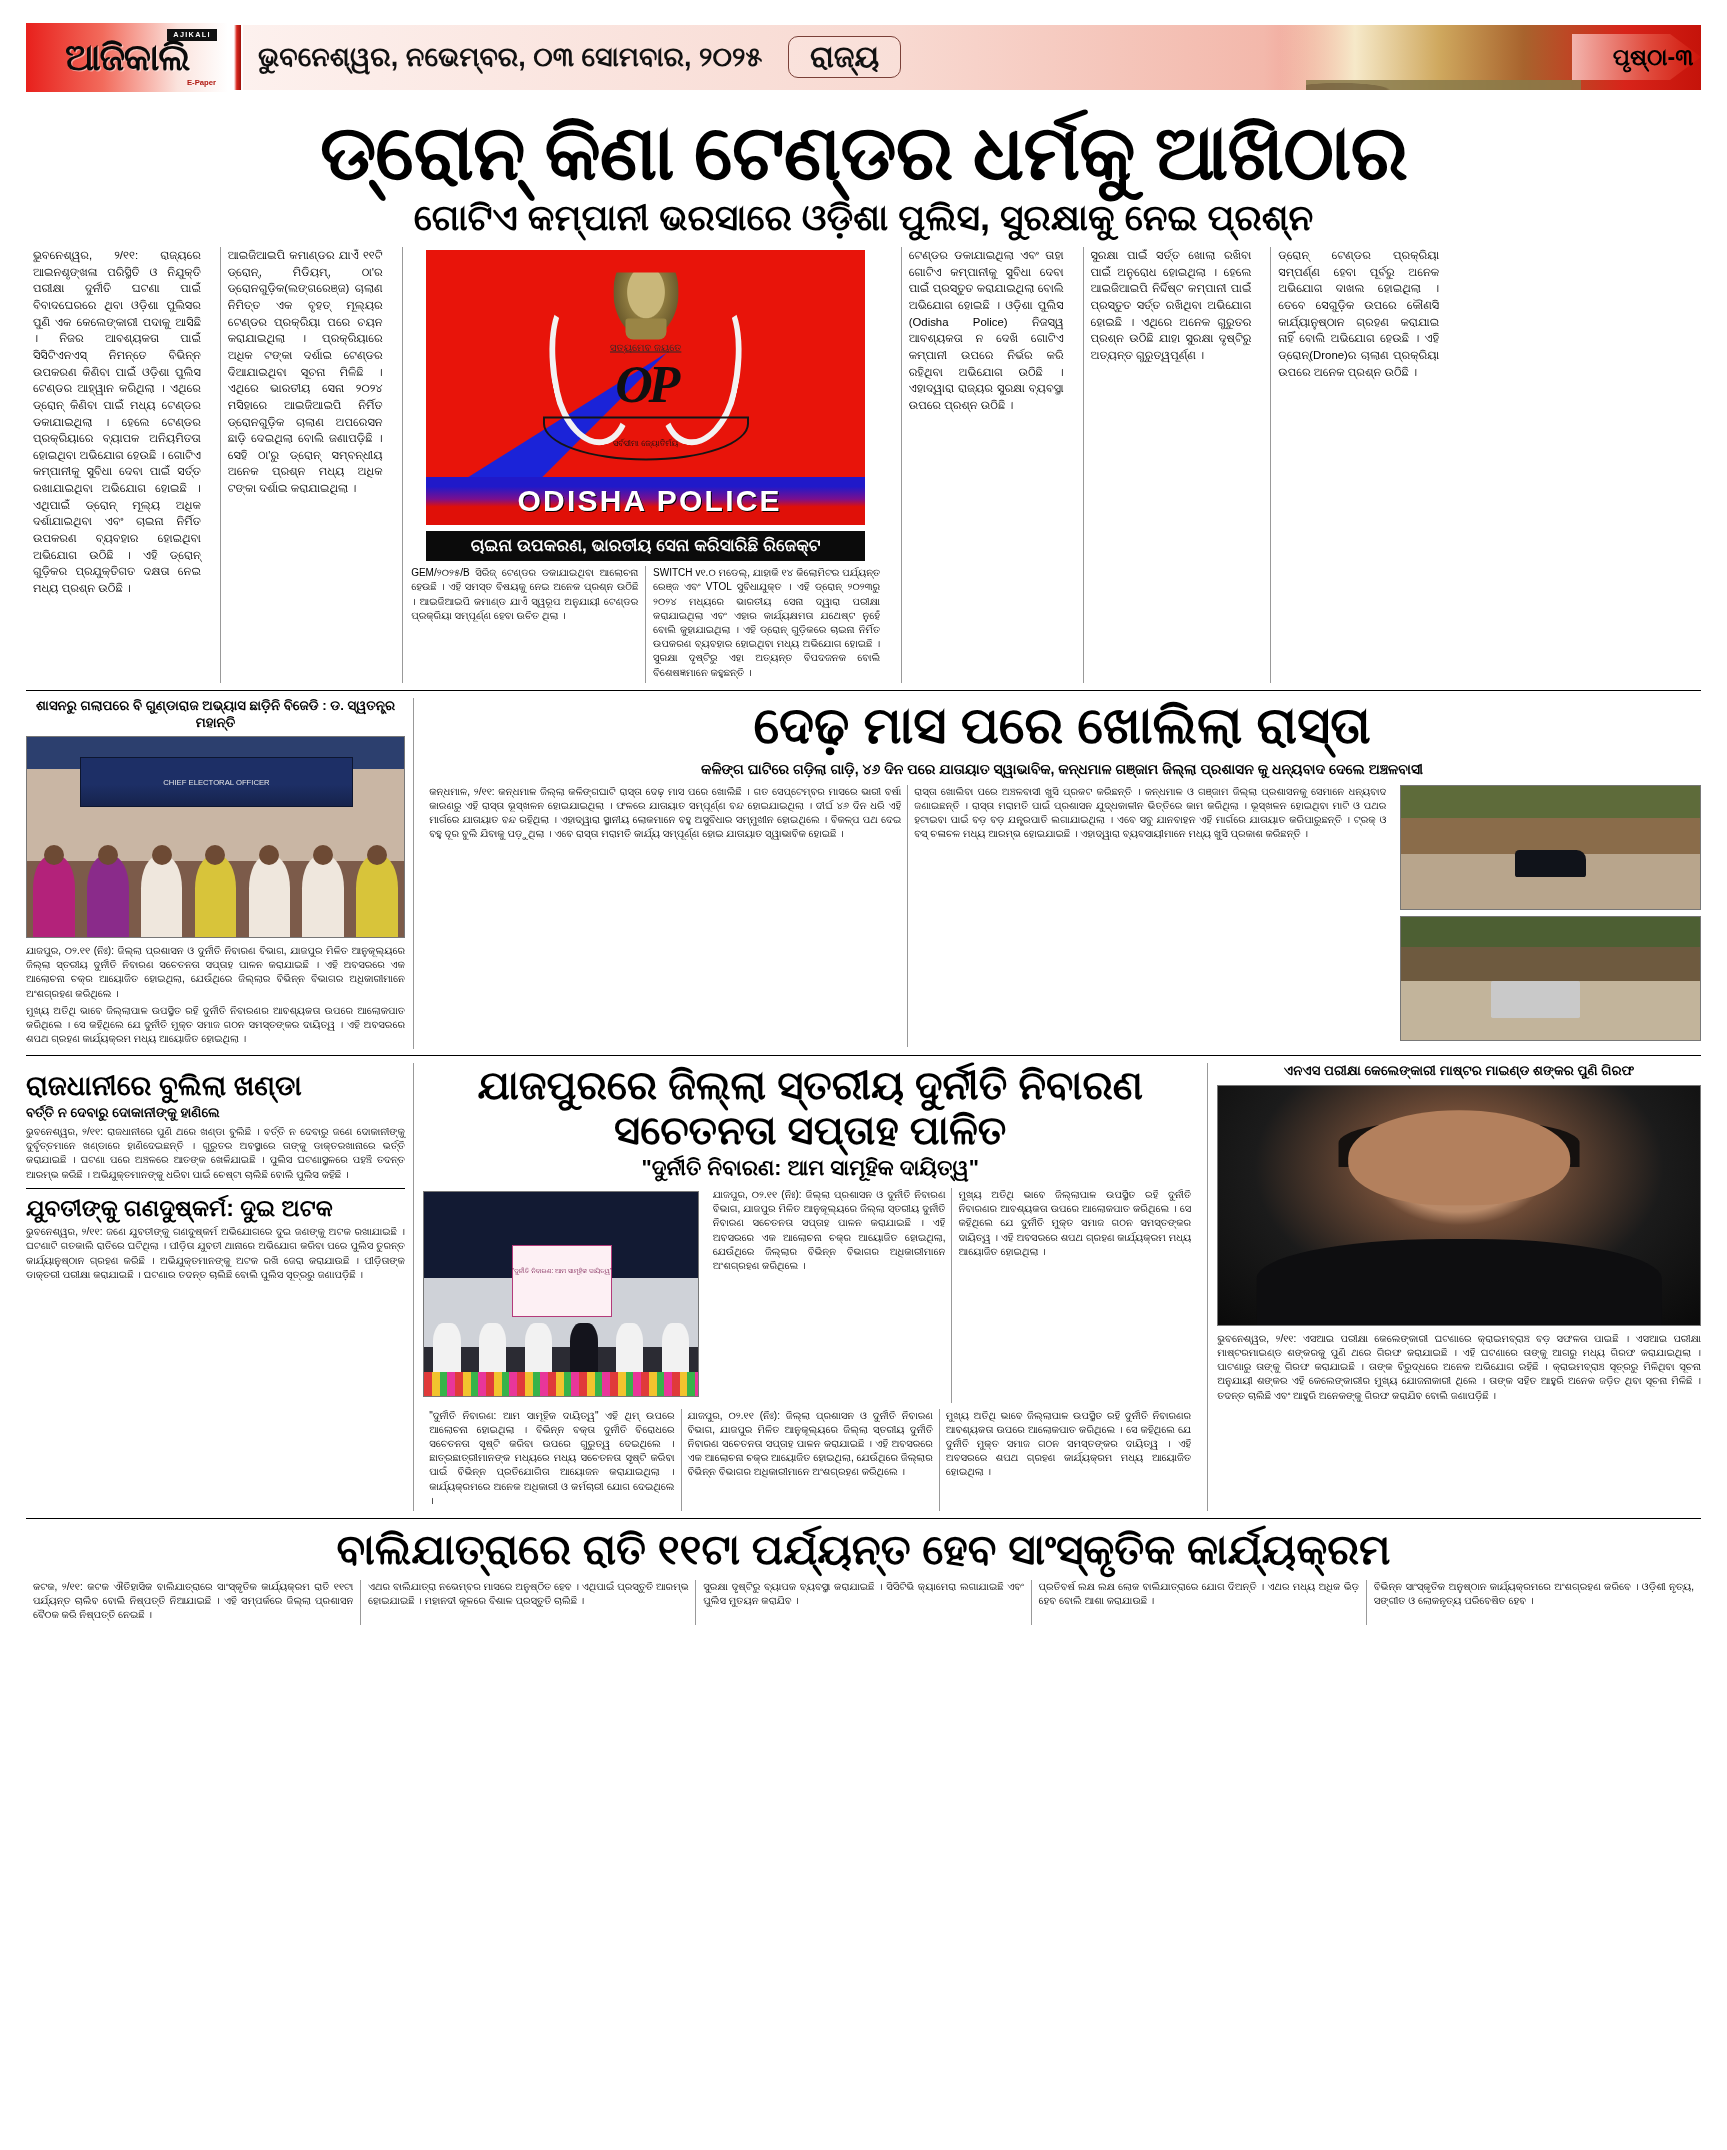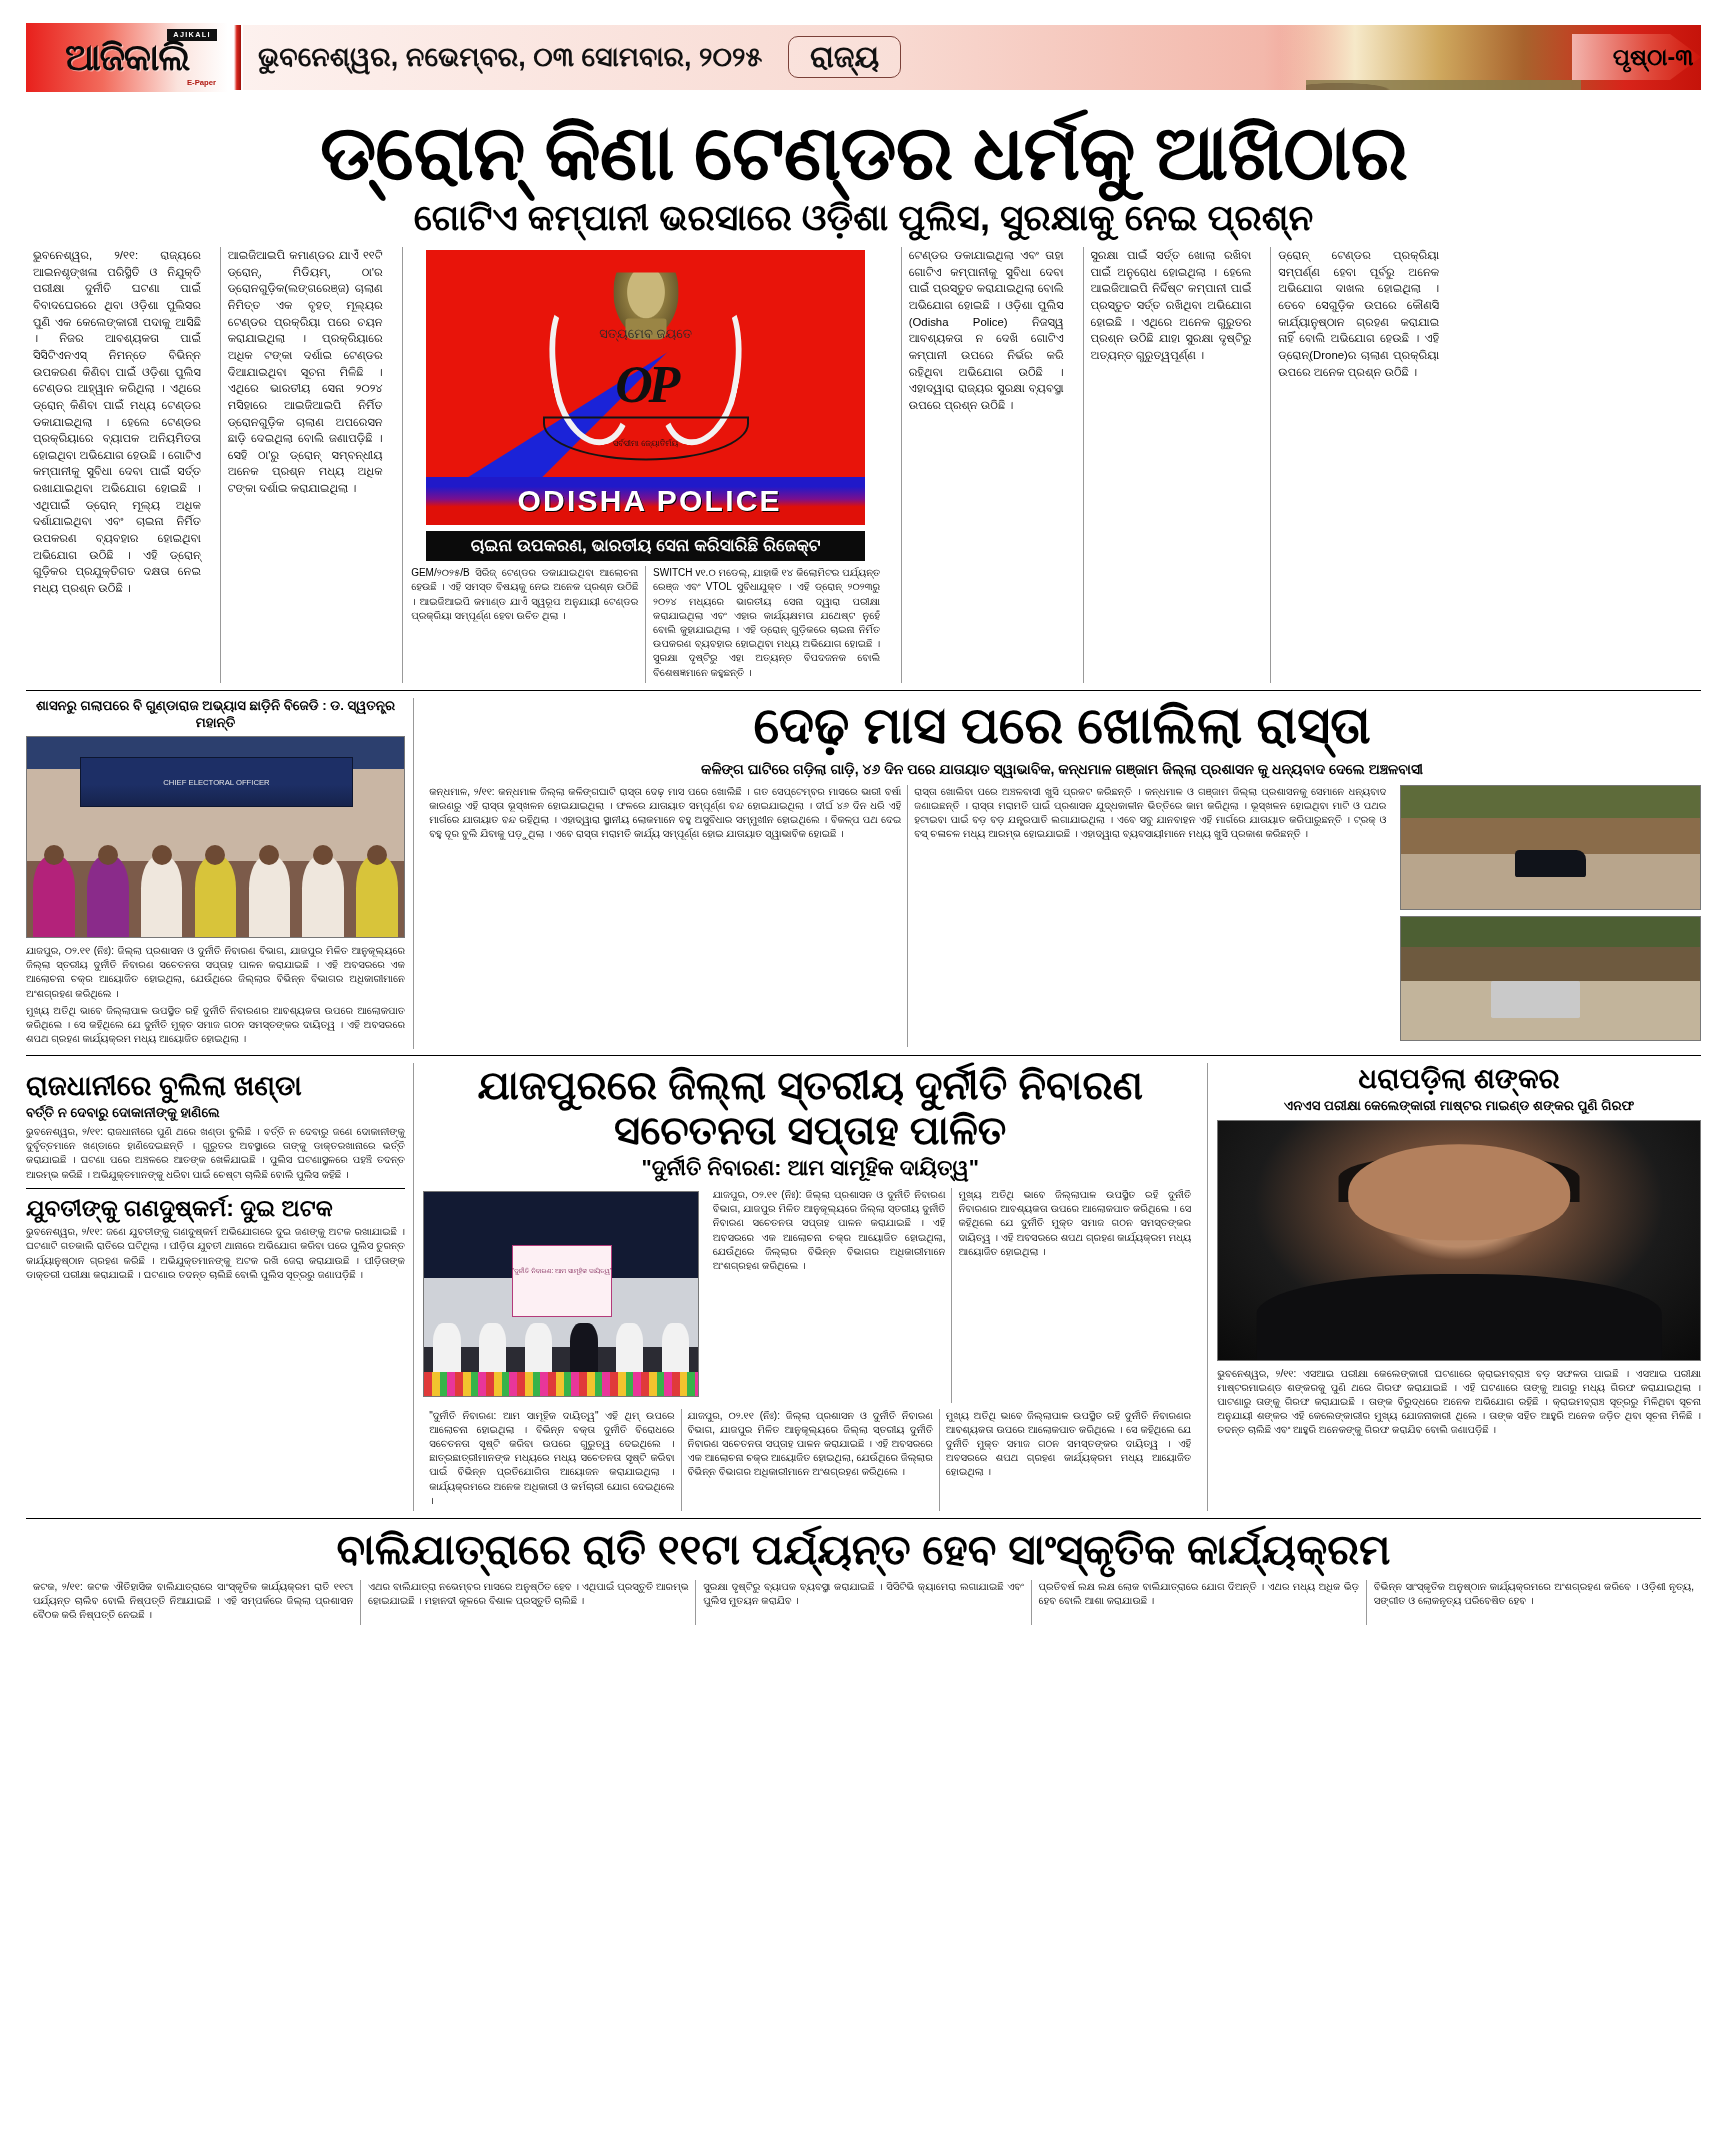--- a/index.html
+++ b/index.html
@@ -112,22 +112,22 @@
   .crest .wreath-r{right:16.3px;transform:rotate(12deg) scaleX(-1);}
   .crest .emblem{
     position:absolute;left:50%;top:0;transform:translateX(-50%);
     width:65px;height:65px;
     background:radial-gradient(ellipse at 50% 30%,#c9b77a 0 40%,#8d7a3f 42%,#6d5c2d 70%,transparent 72%);
   }
   .crest .emblem-cap{
     position:absolute;left:50%;top:46px;transform:translateX(-50%);
     width:41px;height:20.6px;background:#9a8545;border-radius:2.6px 2.6px 7.7px 7.7px;
   }
-  .crest .satya{position:absolute;left:50%;top:53px;transform:translateX(-50%);
-    font-size:13px;color:#2a2a2a;white-space:nowrap;}
+  .crest .satya{position:absolute;left:50%;top:69px;transform:translateX(-50%);
+    font-size:10px;color:#2a2a2a;white-space:nowrap;text-decoration:underline;}
   .crest .op{
     position:absolute;left:50%;top:82px;transform:translateX(-50%);
     font-family:"Liberation Serif",serif;font-style:italic;font-weight:bold;
     font-size:52px;color:#101010;letter-spacing:-4.3px;
   }
   .crest .ribbon{
     position:absolute;left:50%;bottom:-2.6px;transform:translateX(-50%);
     width:202px;height:40px;border:2.2px solid #151515;border-radius:0 0 60% 60%/0 0 100% 100%;
     background:transparent;
   }
@@ -469,21 +469,20 @@
         </div>
         <div class="s3-c">
           <div class="tiny-txt">
               <p>ମୁଖ୍ୟ ଅତିଥି ଭାବେ ଜିଲ୍ଲାପାଳ ଉପସ୍ଥିତ ରହି ଦୁର୍ନୀତି ନିବାରଣର ଆବଶ୍ୟକତା ଉପରେ ଆଲୋକପାତ କରିଥିଲେ । ସେ କହିଥିଲେ ଯେ ଦୁର୍ନୀତି ମୁକ୍ତ ସମାଜ ଗଠନ ସମସ୍ତଙ୍କର ଦାୟିତ୍ୱ । ଏହି ଅବସରରେ ଶପଥ ଗ୍ରହଣ କାର୍ଯ୍ୟକ୍ରମ ମଧ୍ୟ ଆୟୋଜିତ ହୋଇଥିଲା ।</p>
             </div>
         </div>
       </div>
     </div>
 
     <div class="s3-right">
-      <div class="head4">ଧରାପଡ଼ିଲା ଶଙ୍କର</div>
       <div class="deck4">ଏନଏସ ପରୀକ୍ଷା କେଲେଙ୍କାରୀ ମାଷ୍ଟର ମାଇଣ୍ଡ ଶଙ୍କର ପୁଣି ଗିରଫ</div>
       <div class="portrait">
         <div class="hair"></div>
         <div class="face"></div>
         <div class="body"></div>
       </div>
       <div class="tiny-txt">
           <p>ଭୁବନେଶ୍ୱର, ୨/୧୧: ଏସଆଇ ପରୀକ୍ଷା କେଲେଙ୍କାରୀ ଘଟଣାରେ କ୍ରାଇମବ୍ରାଞ୍ଚ ବଡ଼ ସଫଳତା ପାଇଛି । ଏସଆଇ ପରୀକ୍ଷା ମାଷ୍ଟରମାଇଣ୍ଡ ଶଙ୍କରକୁ ପୁଣି ଥରେ ଗିରଫ କରାଯାଇଛି । ଏହି ଘଟଣାରେ ତାଙ୍କୁ ଆଗରୁ ମଧ୍ୟ ଗିରଫ କରାଯାଇଥିଲା । ପାଟଣାରୁ ତାଙ୍କୁ ଗିରଫ କରାଯାଇଛି । ତାଙ୍କ ବିରୁଦ୍ଧରେ ଅନେକ ଅଭିଯୋଗ ରହିଛି । କ୍ରାଇମବ୍ରାଞ୍ଚ ସୂତ୍ରରୁ ମିଳିଥିବା ସୂଚନା ଅନୁଯାୟୀ ଶଙ୍କର ଏହି କେଲେଙ୍କାରୀର ମୁଖ୍ୟ ଯୋଜନାକାରୀ ଥିଲେ । ତାଙ୍କ ସହିତ ଆହୁରି ଅନେକ ଜଡ଼ିତ ଥିବା ସୂଚନା ମିଳିଛି । ତଦନ୍ତ ଚାଲିଛି ଏବଂ ଆହୁରି ଅନେକଙ୍କୁ ଗିରଫ କରାଯିବ ବୋଲି ଜଣାପଡ଼ିଛି ।</p>
         </div>
     </div>

